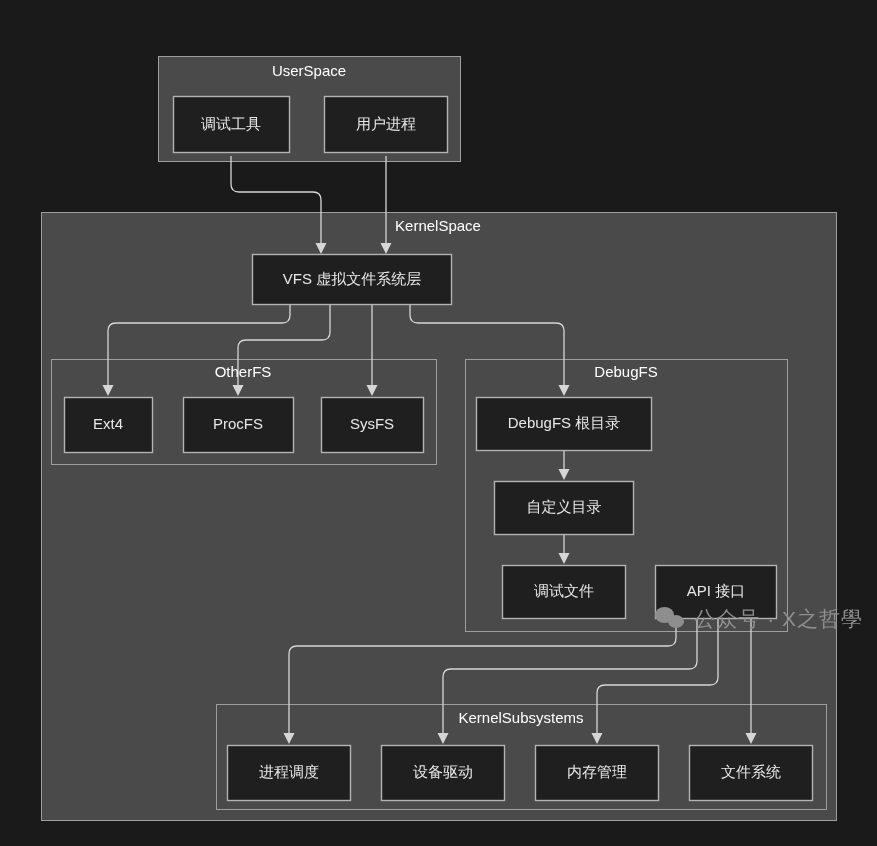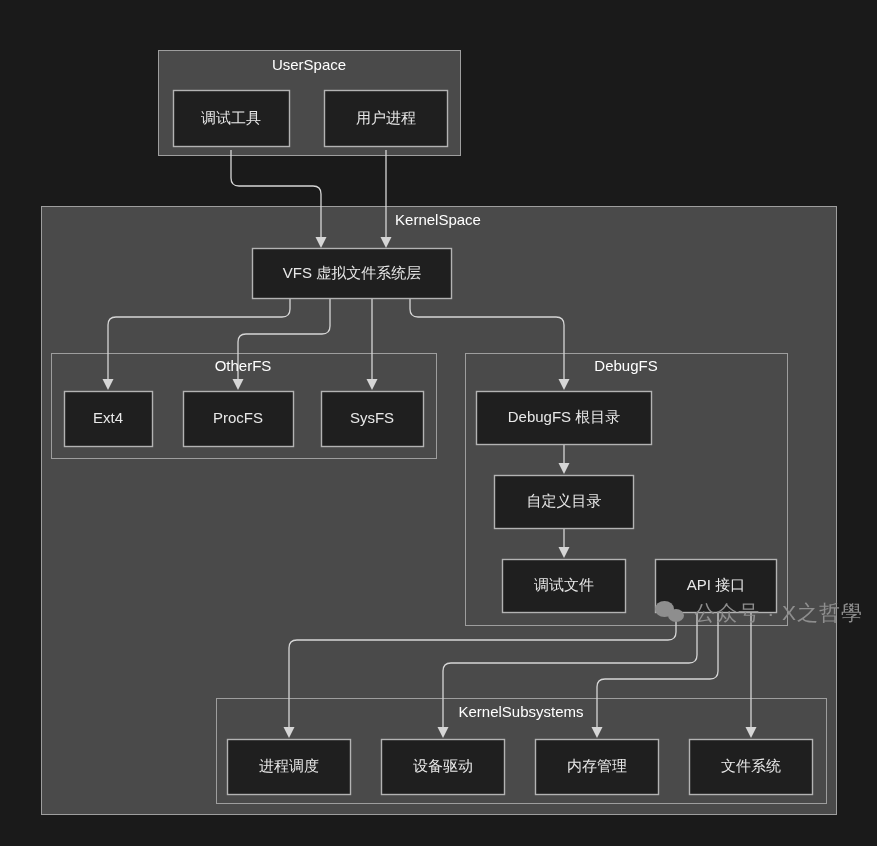--- a/index.html
+++ b/index.html
@@ -9,21 +9,21 @@
   }
   body {
     width: 877px;
     height: 846px;
     font-family: "Liberation Sans", "DejaVu Sans", sans-serif;
     overflow: hidden;
     position: relative;
   }
   #canvas {
     position: absolute;
-    left: 0; top: 12px;
+    left: 0; top: 18px;
     width: 877px;
     height: 624px;
   }
   .diagram-svg {
     position: absolute;
     left: 0; top: 0;
     width: 877px;
     height: 846px;
   }
   

